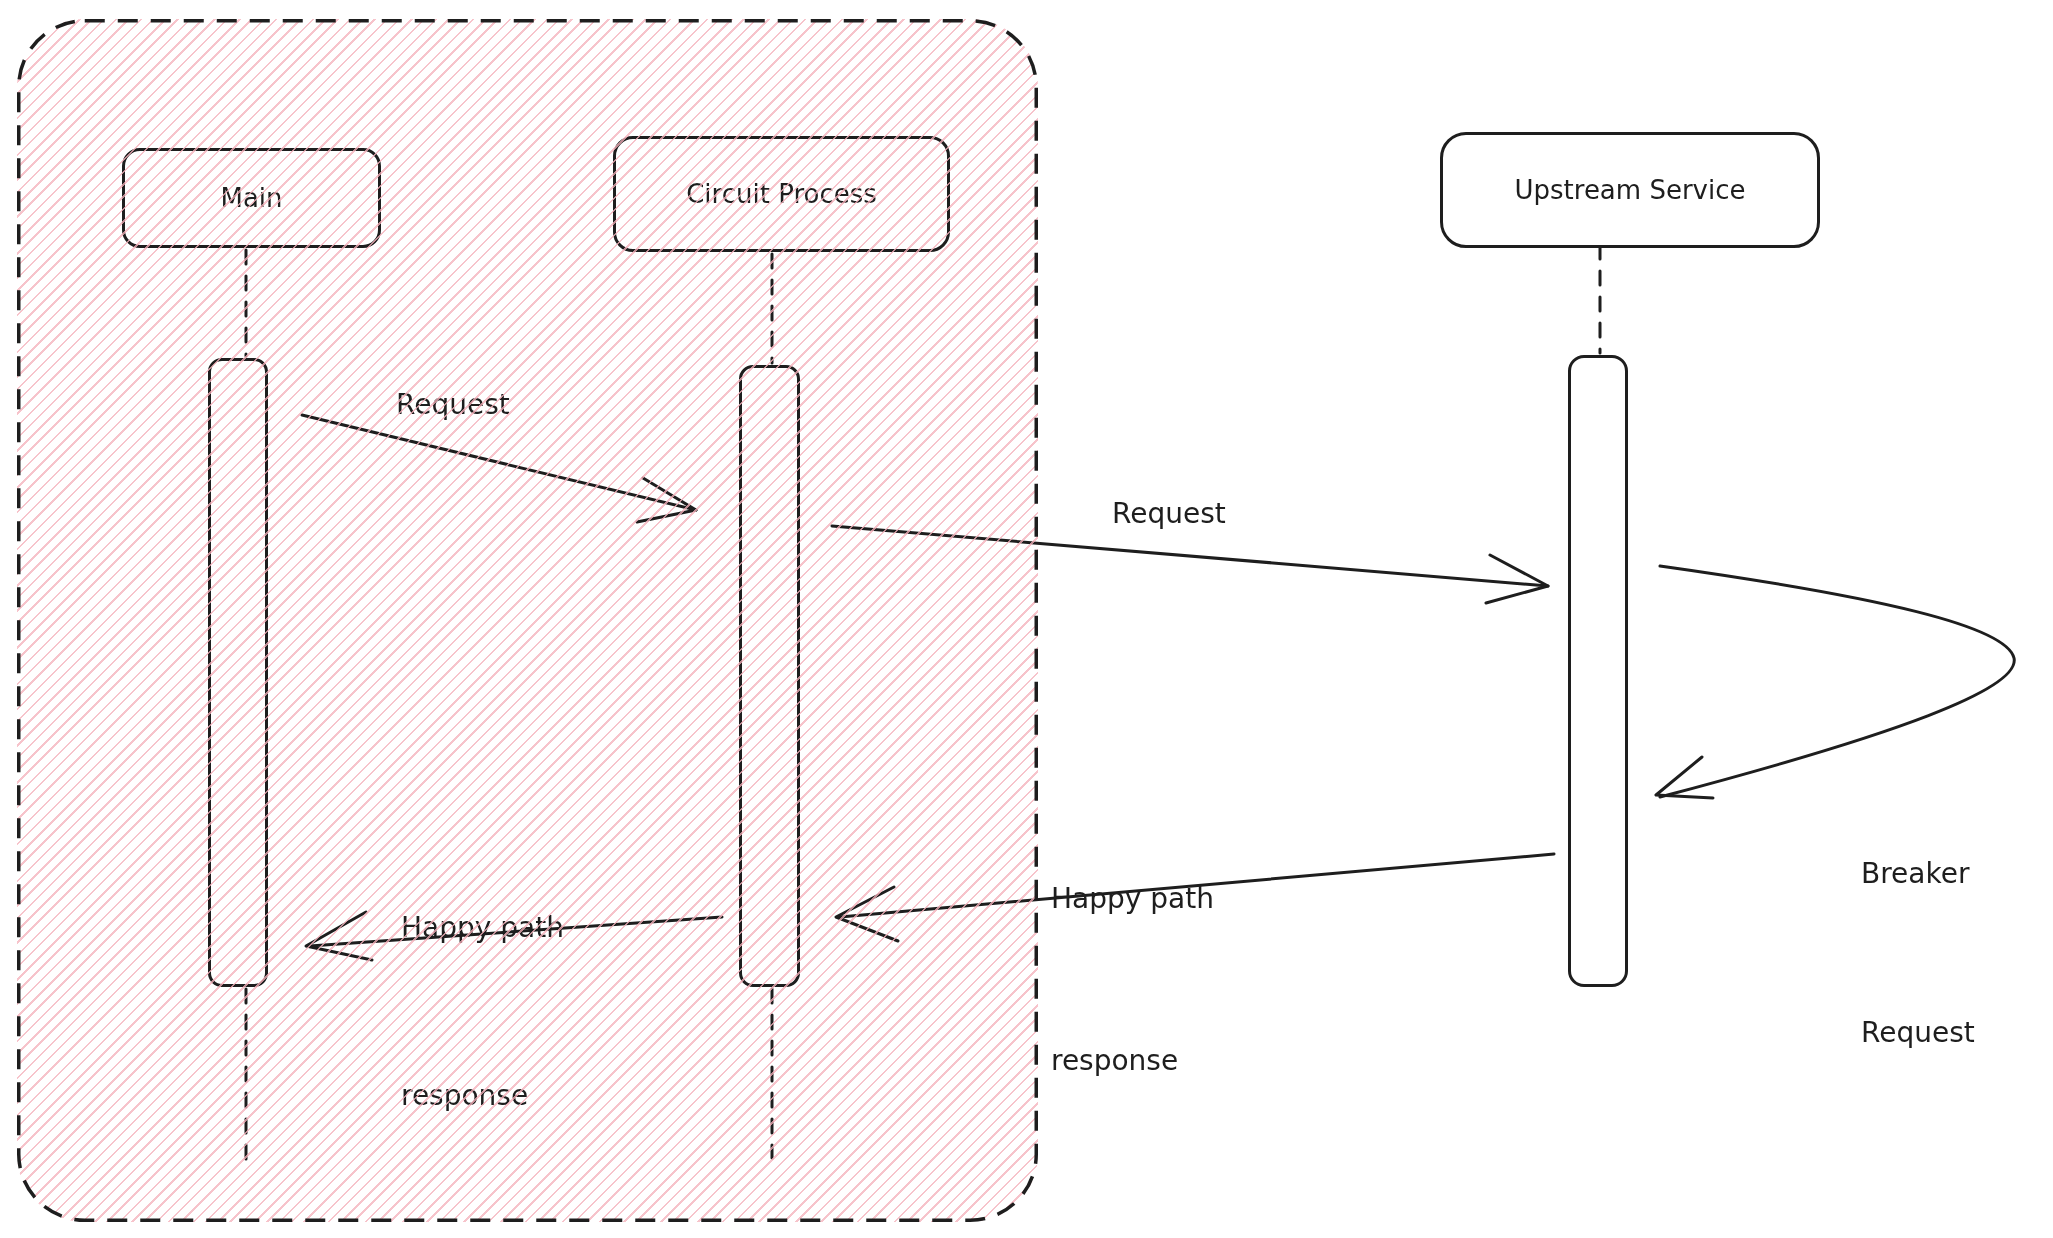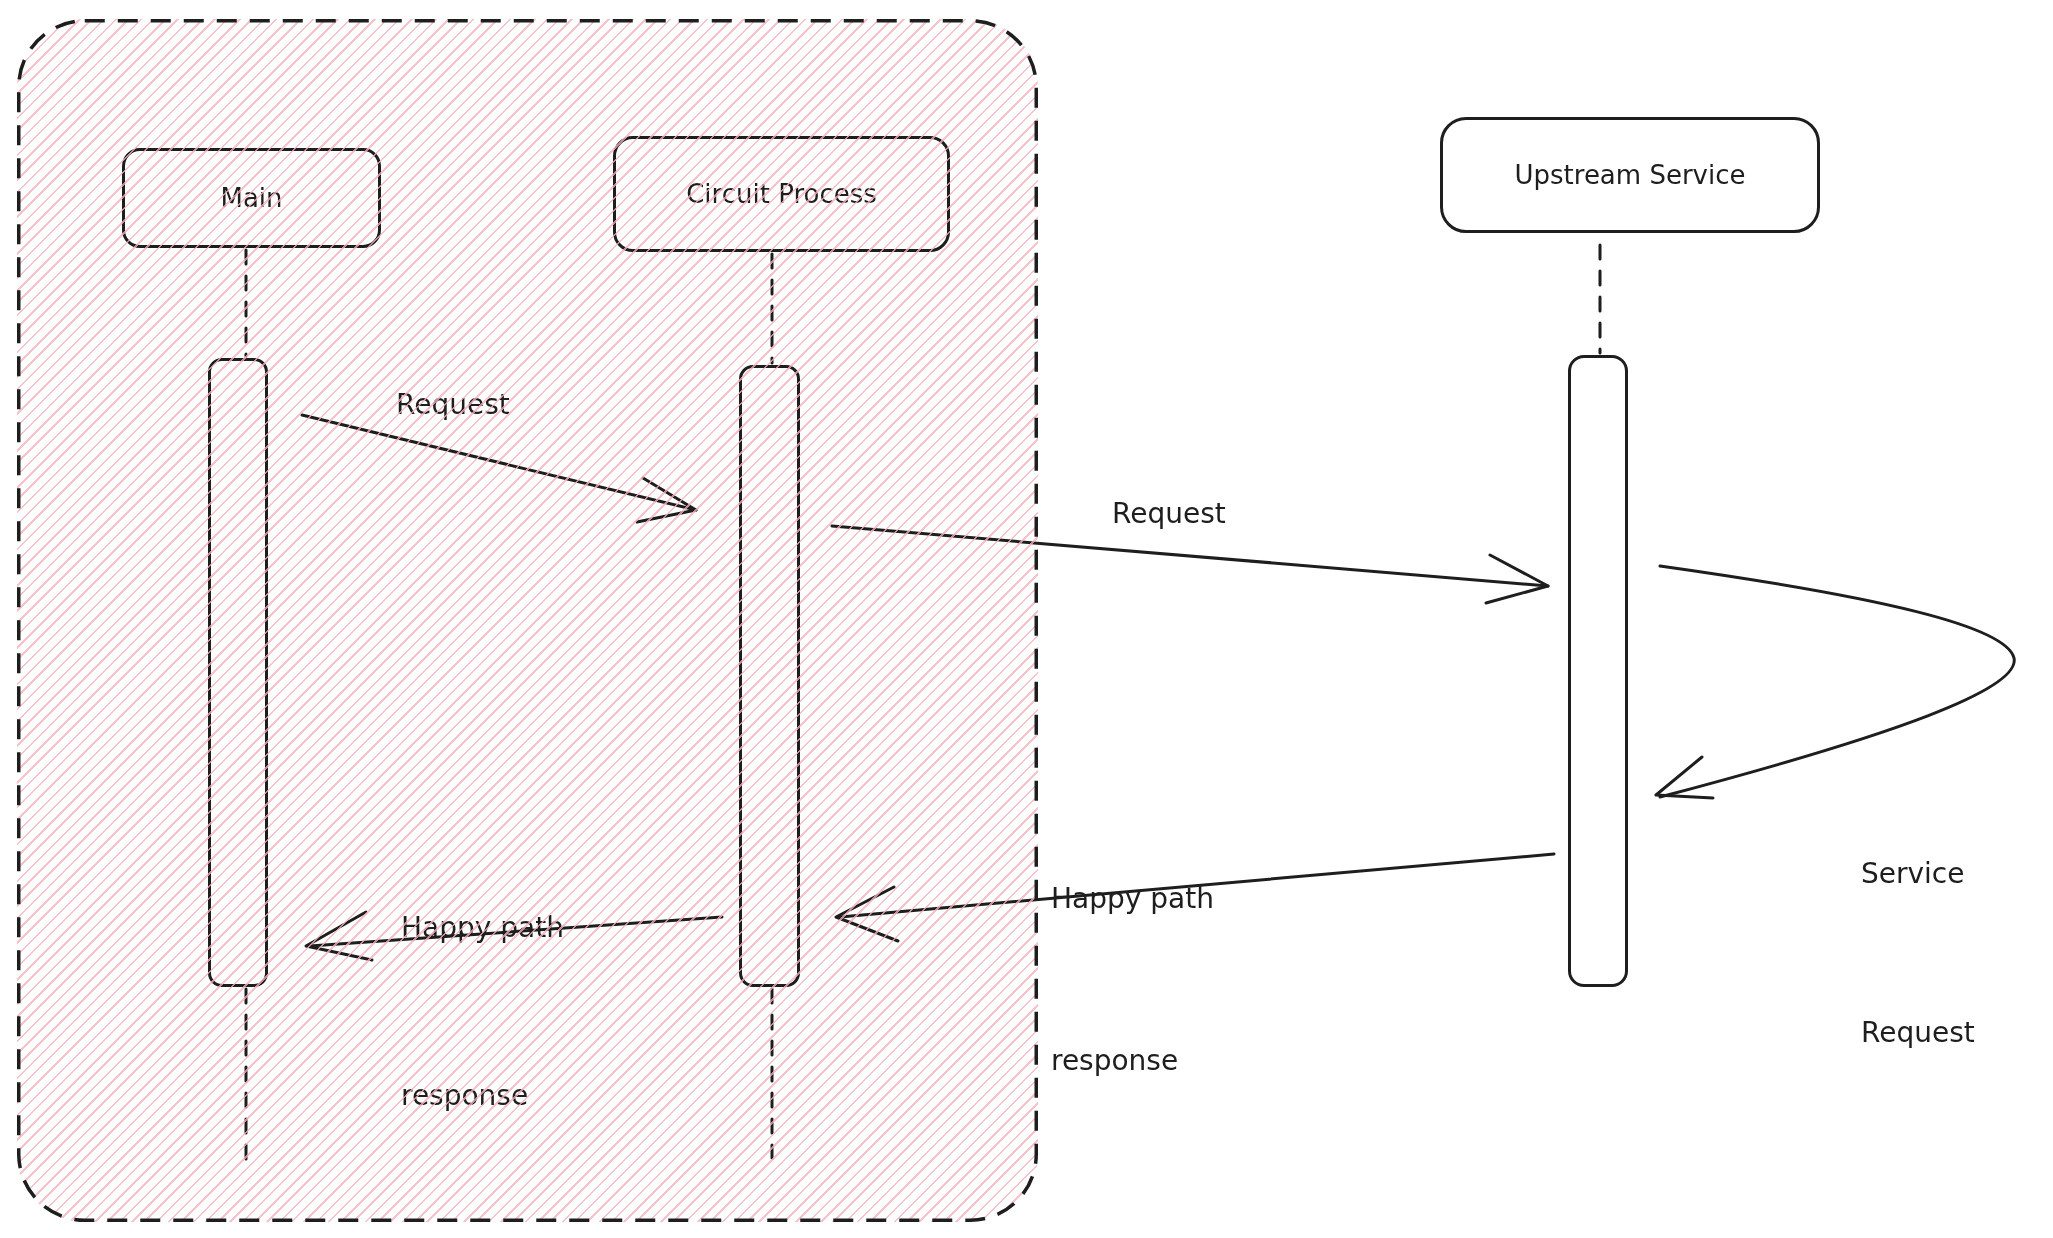--- a/index.html
+++ b/index.html
@@ -23,21 +23,21 @@
     box-sizing: border-box;
     border: 3px solid #1e1e1e;
     display: flex;
     align-items: center;
     justify-content: center;
     font-size: 26px;
     background: transparent;
   }
   .actor-box--main     { left: 122px;  top: 148px; width: 259px; height: 100px; border-radius: 18px; }
   .actor-box--cb       { left: 613px;  top: 136px; width: 337px; height: 116px; border-radius: 20px; }
-  .actor-box--upstream { left: 1440px; top: 117px; width: 380px; height: 116px; border-radius: 26px; background: #ffffff; }
+  .actor-box--upstream { left: 1440px; top: 132px; width: 380px; height: 116px; border-radius: 26px; background: #ffffff; }
   
   .bar {
     position: absolute;
     box-sizing: border-box;
     border: 3px solid #1e1e1e;
     background: transparent;
   }
   .bar--main     { left: 208px;  top: 358px; width: 60px; height: 629px; border-radius: 14px; }
   .bar--cb       { left: 739px;  top: 365px; width: 61px; height: 622px; border-radius: 14px; }
   .bar--upstream { left: 1568px; top: 355px; width: 60px; height: 632px; border-radius: 16px; background: #ffffff; }
@@ -104,21 +104,21 @@
     <span>Upstream Service</span>
   </div>
 
   <div class="bar bar--main"></div>
   <div class="bar bar--cb"></div>
   <div class="bar bar--upstream"></div>
 
   <div class="msg-label msg-label--req1">Request</div>
   <div class="msg-label msg-label--req2">Request</div>
   <div class="msg-label msg-label--process">
-    <div>Service</div>
+    <div>Breaker</div>
     <div>Request</div>
   </div>
   <div class="msg-label msg-label--happy-right">
     <div>Happy path</div>
     <div>response</div>
   </div>
   <div class="msg-label msg-label--happy-left">
     <div>Happy path</div>
     <div>response</div>
   </div>

